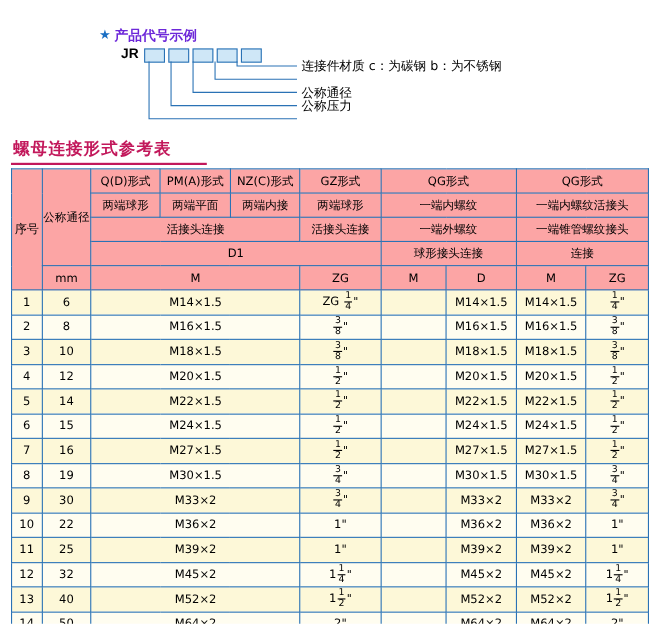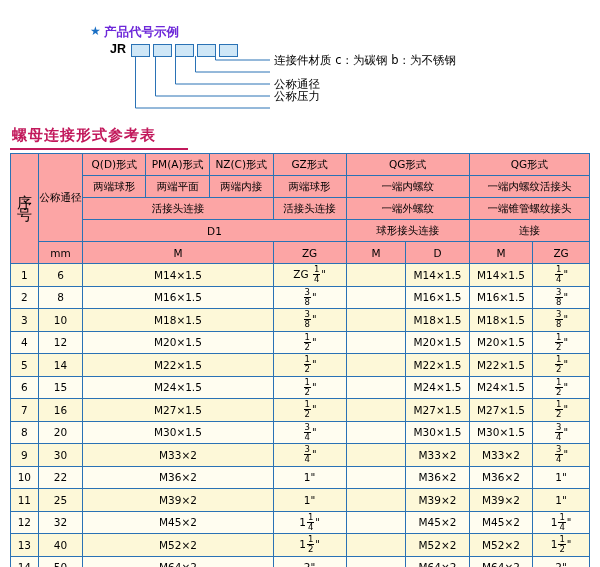--- a/index.html
+++ b/index.html
@@ -28,21 +28,21 @@
   tbody td{background:#fdf8d8;height:21.5px;}
   tbody tr.alt td{background:#fffdf0;}
   .c-seq{width:28px;}
   .c-dn{width:46px;}
   .c-col{width:66px;}
   .c-gz{width:78px;}
   .c-qz1{width:64px;}
   .c-qz2{width:64px;}
   .c-qg1{width:64px;}
   .c-qg2{width:60px;}
-  .seqvert{line-height:12px;font-size:15px;}
+  .seqvert{line-height:12px;font-size:11px;}
   .frac{display:inline-block;vertical-align:middle;text-align:center;font-size:8.5px;line-height:9px;margin:0 1px;}
   .frac b{display:block;border-bottom:1px solid #000;font-weight:normal;padding:0 1px;}
   .frac i{display:block;font-style:normal;padding:0 1px;}
   .inch{font-size:10px;}
   .whole{font-size:10.5px;}
 </style>
 </head>
 <body>
 
 <div class="diagram">
@@ -185,21 +185,21 @@
         <td>16</td>
         <td colspan="3">M27×1.5</td>
         <td><span class="frac"><b>1</b><i>2</i></span><span class="inch">"</span></td>
         <td></td>
         <td>M27×1.5</td>
         <td>M27×1.5</td>
         <td><span class="frac"><b>1</b><i>2</i></span><span class="inch">"</span></td>
       </tr>
       <tr class="alt">
         <td>8</td>
-        <td>20</td>
+        <td>19</td>
         <td colspan="3">M30×1.5</td>
         <td><span class="frac"><b>3</b><i>4</i></span><span class="inch">"</span></td>
         <td></td>
         <td>M30×1.5</td>
         <td>M30×1.5</td>
         <td><span class="frac"><b>3</b><i>4</i></span><span class="inch">"</span></td>
       </tr>
       <tr>
         <td>9</td>
         <td>30</td>

